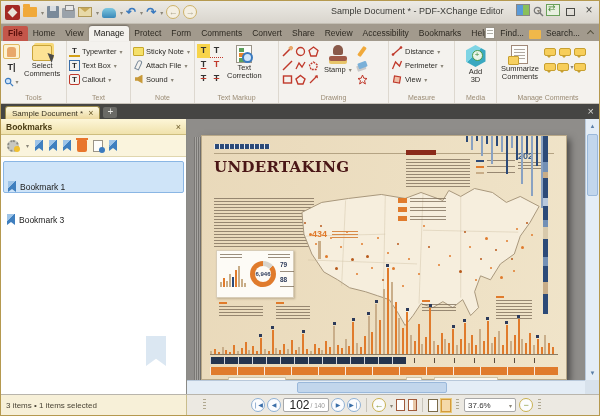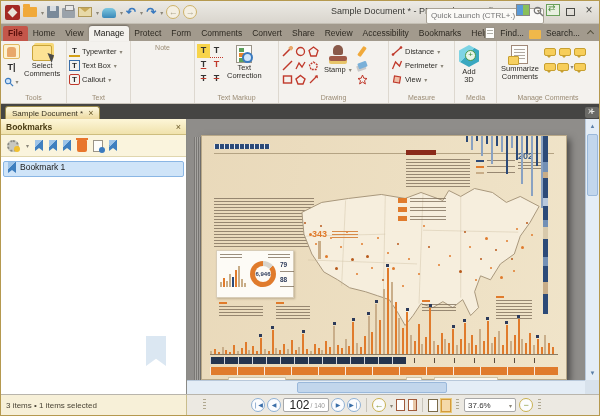--- a/index.html
+++ b/index.html
@@ -91,21 +91,21 @@
   .meas-ico{width:12px;height:10px;}
   .cube{width:20px;height:22px;background:linear-gradient(135deg,#7ed4e4 0 45%,#3aa8c0 45%);clip-path:polygon(50% 0,100% 25%,100% 75%,50% 100%,0 75%,0 25%);position:relative;}
   .cube::after{content:"+";position:absolute;left:6px;top:5px;width:9px;height:9px;background:#e8f4e8;border:1px solid #4a9a4a;border-radius:50%;color:#3a8a3a;font-size:8px;line-height:8px;text-align:center;}
   .ico-summ{width:17px;height:19px;background:#fdfdfb;border:1px solid #a08878;position:relative;}
   .ico-summ::before{content:"";position:absolute;left:2px;top:3px;right:2px;height:11px;background:repeating-linear-gradient(#b0a8a0 0 1px,transparent 1px 3px);}
   .ico-summ::after{content:"";position:absolute;left:-4px;bottom:-2px;width:9px;height:7px;background:#f7d060;border:1px solid #c8a030;border-radius:1px;}
   .bub-grid{display:grid;grid-template-columns:15px 15px 15px;grid-auto-rows:15px;align-items:center;justify-items:center;}
   .bub{width:12px;height:8px;background:#f7ce5a;border:1px solid #c8a030;border-radius:2px;position:relative;}
   .bub::after{content:"";position:absolute;left:1px;bottom:-3px;border-left:3px solid transparent;border-right:3px solid transparent;border-top:3px solid #c8a030;}
   
-  .doctabs{height:15px;background:#454543;display:flex;align-items:flex-end;padding:0 0 0 4px;flex:0 0 auto;position:relative;justify-content:space-between;}
+  .doctabs{height:15px;background:#454543;display:flex;align-items:flex-end;padding:0 0 0 4px;flex:0 0 auto;position:relative;}
   .dtab{height:13px;background:linear-gradient(#fdf8e0,#ecd9a0);border:1px solid #9a8a4a;border-bottom:none;
     border-radius:3px 3px 0 0;display:flex;align-items:center;gap:5px;padding:0 6px;font-size:8px;color:#3a3322;}
   .dtab .x{color:#6a5a28;font-size:9px;line-height:8px;}
   .plus{width:14px;height:11px;background:#6a6a66;color:#e8e8e4;border-radius:2px;margin:0 0 1px 3px;
     font-size:10px;line-height:10px;text-align:center;}
   .doctabs .far-x{position:absolute;right:5px;top:1px;color:#d8d8d4;font-size:11px;}
   
   .main{flex:1;display:flex;min-height:0;}
   .sidebar{width:186px;border-right:1px solid #8a8a86;display:flex;flex-direction:column;background:#fff;flex:0 0 auto;}
   .sb-head{height:16px;background:linear-gradient(#fdf6d8,#f0e2ac);border-bottom:1px solid #cdbd7e;
@@ -120,21 +120,21 @@
   .flag-mini::after{position:absolute;left:-4px;bottom:-1px;font-size:7px;font-weight:bold;color:#2a5a8a;}
   .fm-plus::after{content:"+";}
   .fm-minus::after{content:"−";}
   .fm-add::after{content:"+";color:#2a8a2a;}
   .fm-check::after{content:"✓";color:#2a7ab8;}
   .trash{width:10px;height:12px;background:#e8762d;border-radius:1px 1px 2px 2px;position:relative;}
   .trash::before{content:"";position:absolute;top:-2px;left:-1px;right:-1px;height:2px;background:#e8762d;}
   .pageprop{width:10px;height:12px;background:#fdfdfb;border:1px solid #9a9488;position:relative;}
   .pageprop::after{content:"";position:absolute;right:-3px;bottom:-2px;width:6px;height:6px;background:#3a7abf;border-radius:50%;}
   .sb-list{flex:1;position:relative;padding:4px 0;overflow:hidden;}
-  .bmrow{display:flex;align-items:flex-start;gap:4px;height:16px;padding:0 4px;margin:0 2px;font-size:8.5px;color:#1a1a1a;}
+  .bmrow{display:flex;align-items:flex-end;gap:4px;height:32px;padding:0 4px;margin:0 2px;font-size:8.5px;color:#1a1a1a;}
   .bmrow.sel{background:#cfe4f8;border:1px solid #8ab6e4;border-radius:2px;}
   .watermark{position:absolute;right:20px;bottom:28px;width:20px;height:30px;background:#dbe7f2;
     clip-path:polygon(0 0,100% 0,100% 100%,50% 76%,0 100%);}
   
   .docarea{flex:1;position:relative;background:#8f8d8a;min-width:0;overflow:hidden;}
   .paper-stack{position:absolute;left:7px;top:18px;width:7px;height:243px;
     background:repeating-linear-gradient(90deg,#7a7875 0 1px,#a8a6a2 1px 2px);}
   .page{position:absolute;left:14px;top:16px;width:366px;height:245px;
     background:linear-gradient(100deg,#e9d9ba,#f0e4c9);border:1px solid #b8a888;box-shadow:3px 4px 7px rgba(0,0,0,.5);}
   .hdr-mark{position:absolute;left:12px;top:8px;width:56px;height:5px;background:#2c4a78;
@@ -238,21 +238,20 @@
         <span class="dd">▾</span>
       <span class="uglyph">↶</span>
         <span class="dd">▾</span>
       <span class="uglyph">↷</span>
         <span class="dd">▾</span>
       <span class="circ">←</span>
       <span class="circ">→</span>
     </div>
     <div class="tb-title">Sample Document * - PDF-XChange Editor</div>
     <div class="ql">
-      <input placeholder="Quick Launch (CTRL+.)" style="">
       <svg width="11" height="11" viewBox="0 0 11 11">
           <circle cx="4.5" cy="4.5" r="3.2" fill="none" stroke="#777" stroke-width="1.2"></circle>
           <line x1="7" y1="7" x2="10" y2="10" stroke="#777" stroke-width="1.4"></line>
         </svg>
     </div>
     <div class="tb-right">
       <span class="ico uiopt"></span>
         <span class="dd">▾</span>
       <span class="ico uiswap"></span>
       <span class="restore"></span>
@@ -325,20 +324,43 @@
         <div class="mrow">
             <span class="mi mi-callout">T</span>
             <span class="lbl">Callout</span>
             <span class="dd">▾</span>
           </div>
       </div>
       <div class="rlabel">Text</div>
     </div>
 
     <div class="rgroup" style="width:64px">
+      <div class="rbody" style="flex-direction:column;gap:0">
+        <div class="mrow">
+            <span class="mi">
+              <span class="mi-sticky"></span>
+            </span>
+            <span class="lbl">Sticky Note</span>
+            <span class="dd">▾</span>
+          </div>
+        <div class="mrow">
+            <span class="mi">
+              <span class="mi-clip"></span>
+            </span>
+            <span class="lbl">Attach File</span>
+            <span class="dd">▾</span>
+          </div>
+        <div class="mrow">
+            <span class="mi">
+              <span class="mi-sound"></span>
+            </span>
+            <span class="lbl">Sound</span>
+            <span class="dd">▾</span>
+          </div>
+      </div>
       <div class="rlabel">Note</div>
     </div>
 
     <div class="rgroup" style="width:84px">
       <div class="rbody">
         <div class="tm-grid">
           <span class="tmi tm-h">T</span>
           <span class="tmi tm-q">T</span>
           <span class="tmi tm-u">T</span>
           <span class="tmi tm-i">T</span>
@@ -425,21 +447,21 @@
               <polygon points="2,8 3,2 9,3 8,9" fill="#f0c0a8" stroke="#c0392b" stroke-width="1.2"></polygon>
             </svg>
             <span class="lbl">View</span>
             <span class="dd">▾</span>
           </div>
       </div>
       <div class="rlabel">Measure</div>
     </div>
 
     <div class="rgroup" style="width:42px">
-      <div class="rbody" style="">
+      <div class="rbody" style="justify-content:center">
         <div class="bigbtn">
           <span class="cube"></span>
           <span class="blab">Add
 3D</span>
         </div>
       </div>
       <div class="rlabel">Media</div>
     </div>
 
     <div class="rgroup" style="flex:1;border-right:none">
@@ -489,31 +511,36 @@
         <span class="flag flag-mini fm-add"></span>
         <span class="trash"></span>
         <span class="pageprop"></span>
         <span class="flag flag-mini fm-check"></span>
       </div>
       <div class="sb-list">
         <div class="bmrow sel">
             <span class="flag"></span>
             <span>Bookmark 1</span>
           </div>
+          <div class="bmrow">
+            <span class="flag"></span>
+            <span>Bookmark 3</span>
+          </div>
           <div class="watermark"></div>
       </div>
     </div>
 
     <div class="docarea">
       <div class="paper-stack"></div>
 
       <div class="page">
         <div class="hdr-mark"></div>
         <div class="hairline"></div>
         <div class="ptitle">
+          <div>UNDERTAKING</div>
         </div>
         <div class="tl para-main"></div>
 
         <div class="abs-headbar"></div>
         <div class="tl abs-para"></div>
         <div class="legend" id="legend">
             <div class="lg-row">
               <span class="lg-sw" style="background: rgb(44, 74, 120);"></span>
               <span class="lg-ln tl"></span>
             </div>
@@ -630,21 +657,21 @@
           <div class="row">
               <span class="n"></span>
               <span class="tl l"></span>
             </div>
           <div class="row">
               <span class="n"></span>
               <span class="tl l"></span>
             </div>
         </div>
 
-        <div class="stat-orange">343</div>
+        <div class="stat-orange">434</div>
         <div class="stat-orange-sub"></div>
         <div class="tanbar"></div>
 
         <div class="card">
           <div class="card-caps">
               <span class="tl c"></span>
               <span class="tl c"></span>
             </div>
           <div class="card-inner">
             <div class="cardbars" id="cardbars">

